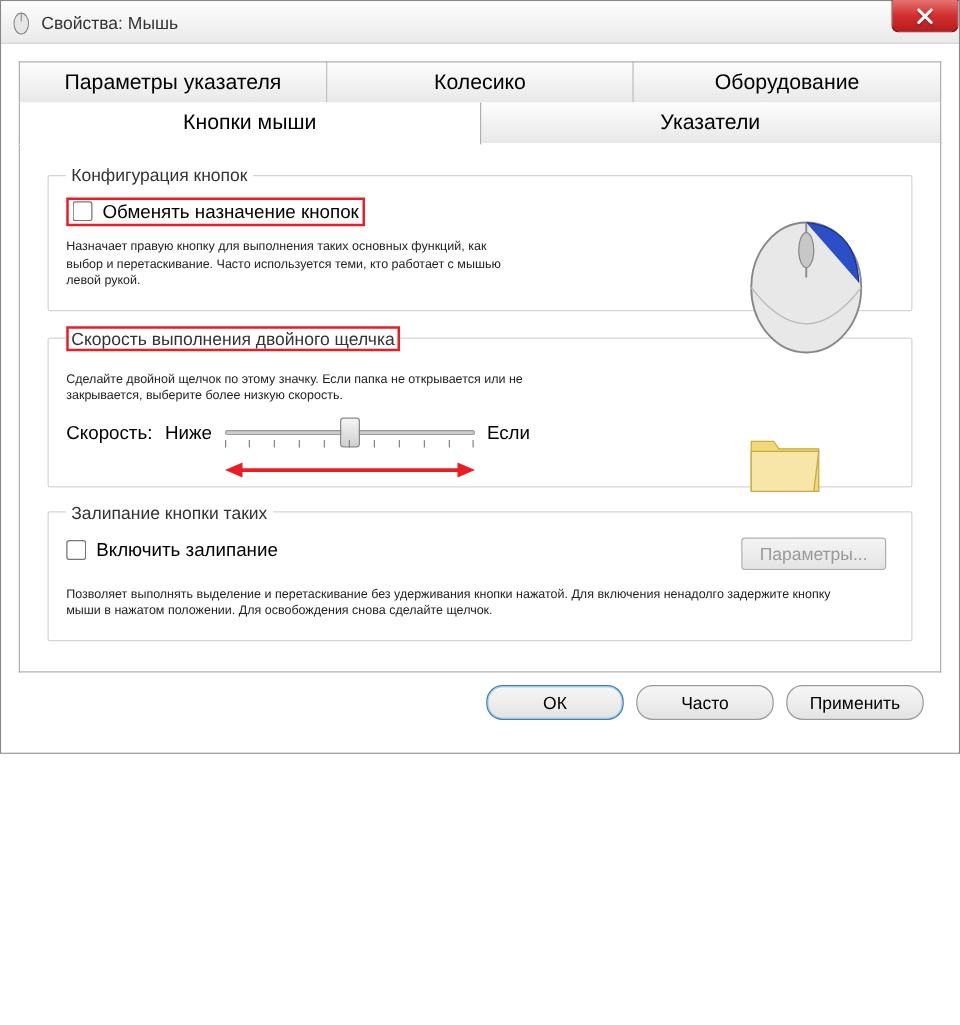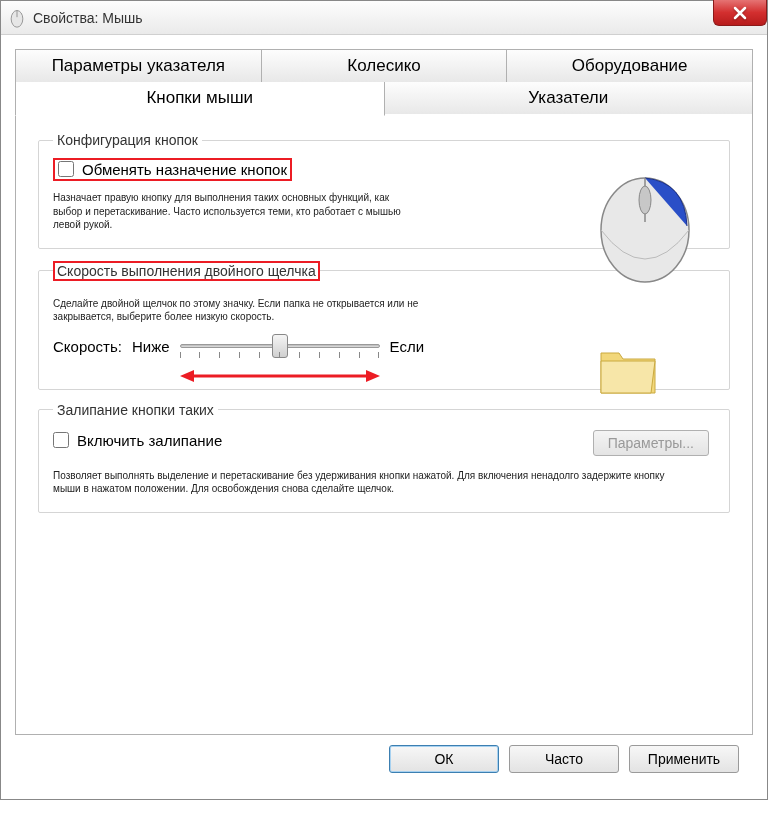--- a/index.html
+++ b/index.html
@@ -1,18 +1,18 @@
 <!DOCTYPE html>
 <html><head>
   <meta charset="utf-8">
   <style>
     * { box-sizing: border-box; margin: 0; padding: 0; }
     body { font-family: 'Segoe UI', Tahoma, sans-serif; font-size: 13px; background: #fff; width: 768px; height: 820px; overflow: hidden; }
     
-    .window { width: 768px; height: 800px; border: 1px solid #888; background: linear-gradient(to bottom, #f8f8f8, #ececec); display: flex; flex-direction: column; }
+    .window { width: 768px; height: 603px; border: 1px solid #888; background: linear-gradient(to bottom, #f8f8f8, #ececec); display: flex; flex-direction: column; }
     
     .titlebar { height: 34px; background: linear-gradient(to bottom, #fdfdfd, #eaeaea); display: flex; align-items: center; padding: 0 6px; border-bottom: 1px solid #d0d0d0; position: relative; }
     .titlebar-icon { width: 20px; height: 20px; margin-right: 6px; }
     .titlebar-text { font-size: 14px; color: #333; }
     .close-btn { position: absolute; right: 0; top: -1px; width: 54px; height: 26px; background: linear-gradient(to bottom, #e57373 0%, #d32f2f 50%, #b71c1c 100%); border: 1px solid #8b1a1a; border-top: none; border-radius: 0 0 6px 6px; display: flex; align-items: center; justify-content: center; cursor: pointer; }
     .close-btn svg { filter: drop-shadow(0 1px 1px rgba(0,0,0,0.3)); }
     
     .content { flex: 1; padding: 14px; display: flex; flex-direction: column; background: #fff; }
     
     .tabs-row { display: flex; }
@@ -51,21 +51,21 @@
     .double-arrow { position: absolute; top: 24px; left: 0; width: 200px; }
     .folder-img { position: absolute; right: 52px; top: 36px; width: 70px; height: 70px; }
     .group2-inner { position: relative; padding-bottom: 18px;}
     
     .group3 .checkbox-row { margin-top: 4px; }
     .params-btn { padding: 4px 14px; font-size: 14px; background: linear-gradient(to bottom,#f4f4f4,#e4e4e4); border: 1px solid #b0b0b0; border-radius: 3px; color: #999; cursor: default; }
     .g3-row1 { display: flex; align-items: center; justify-content: space-between; padding-right: 6px;}
     .group3 .desc { margin-top: 10px; max-width: 640px; }
     
     .buttons-row { display: flex; justify-content: flex-end; gap: 10px; padding: 10px 14px 12px 0; }
-    .dlg-btn { min-width: 110px; padding: 5px 14px; font-size: 14px; background: linear-gradient(to bottom,#f7f7f7,#e3e3e3); border: 1px solid #9a9a9a; border-radius: 3px; cursor: pointer; }
+    .dlg-btn { min-width: 110px; padding: 5px 14px; font-size: 14px; background: linear-gradient(to bottom,#f7f7f7,#e3e3e3); border: 1px solid #9a9a9a; border-radius: 13px; cursor: pointer; }
     .dlg-btn.default { border: 1px solid #3c7fb1; box-shadow: inset 0 0 0 1px #a7d1f0; }
   </style>
 </head>
 <body>
 
 <div class="window">
 
   <div class="titlebar">
     <span class="titlebar-icon">
       <svg viewBox="0 0 24 24" width="20" height="20">

